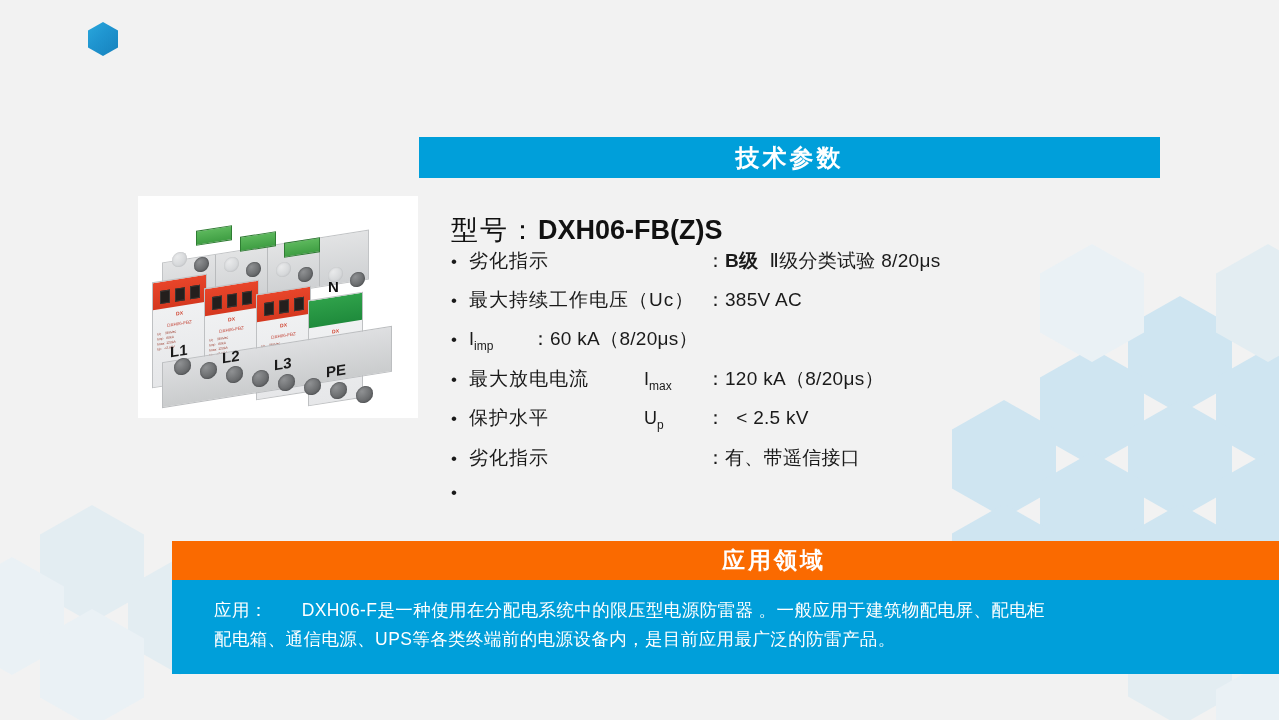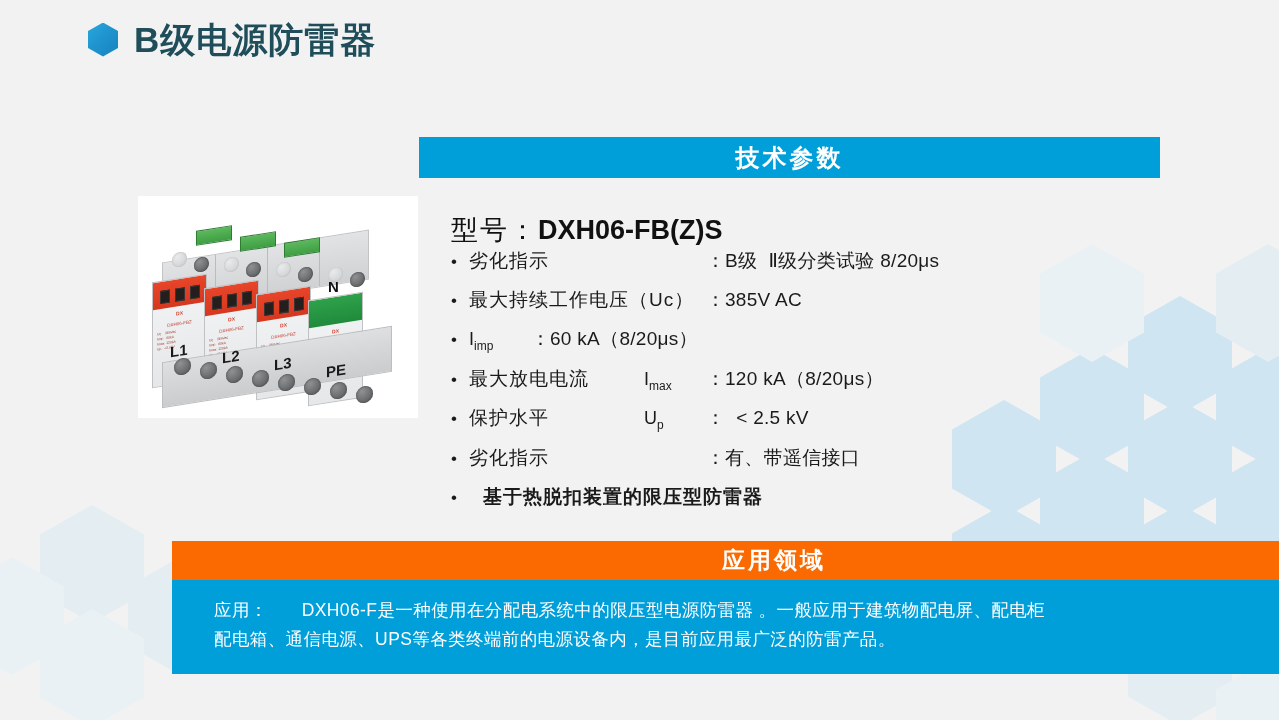--- a/index.html
+++ b/index.html
@@ -115,21 +115,21 @@
   .spec-sym {
     flex: 0 0 62px;
     font-size: 18px;
   }
   .spec-sym sub { font-size: 12px; }
   .spec-colon {
     flex: 0 0 16px;
     text-align: left;
   }
   .spec-val { letter-spacing: 0.3px; }
-  .spec-val b { font-weight: normal; text-align: center; }
+  .spec-val b { font-weight: bold; text-align: center; }
   li.wide .spec-name { flex: 0 0 237px; }
   li.note .spec-text {
     font-weight: bold;
     letter-spacing: 1px;
     padding-left: 14px;
   }
 
   
   #product-photo {
     position: absolute;
@@ -311,21 +311,20 @@
   <div class="hex faint" style="left:1216px; top:556px;"></div>
   <div class="hex faint" style="left:40px;  top:505px;"></div>
   <div class="hex faint" style="left:128px; top:557px;"></div>
   <div class="hex vfaint" style="left:-40px; top:557px;"></div>
   <div class="hex vfaint" style="left:40px;  top:609px;"></div>
   <div class="hex vfaint" style="left:1216px; top:660px;"></div>
 </div>
 
 <div id="title-row">
   <div id="title-hex"></div>
-  <div id="page-title">B级电源防雷器</div>
 </div>
 
 <div id="product-photo">
   <div id="spd-stage">
 
     <div class="spd-back">
       <div class="spd-back-seam" style="left:52px;"></div>
       <div class="spd-back-seam" style="left:104px;"></div>
       <div class="spd-back-seam" style="left:156px;"></div>
     </div>
@@ -472,21 +471,20 @@
       <li>
         <span class="bullet">•</span>
         <span class="spec-name">劣化指示</span>
         <span class="spec-sym"></span>
         <span class="spec-colon">：</span>
         <span class="spec-val">有、带遥信接口</span>
       </li>
 
       <li class="note">
         <span class="bullet">•</span>
-        <span class="spec-text">基于热脱扣装置的限压型防雷器</span>
       </li>
     </ul>
   </div>
 </div>
 
 <div id="app-panel">
   <div id="app-header">应用领域</div>
   <div id="app-body">
     <span class="lead">应用：</span><span>DXH06-F是一种使用在分配电系统中的限压型电源防雷器  。一般应用于建筑物配电屏、配电柜</span>
     <div>配电箱、通信电源、UPS等各类终端前的电源设备内，是目前应用最广泛的防雷产品。</div>

